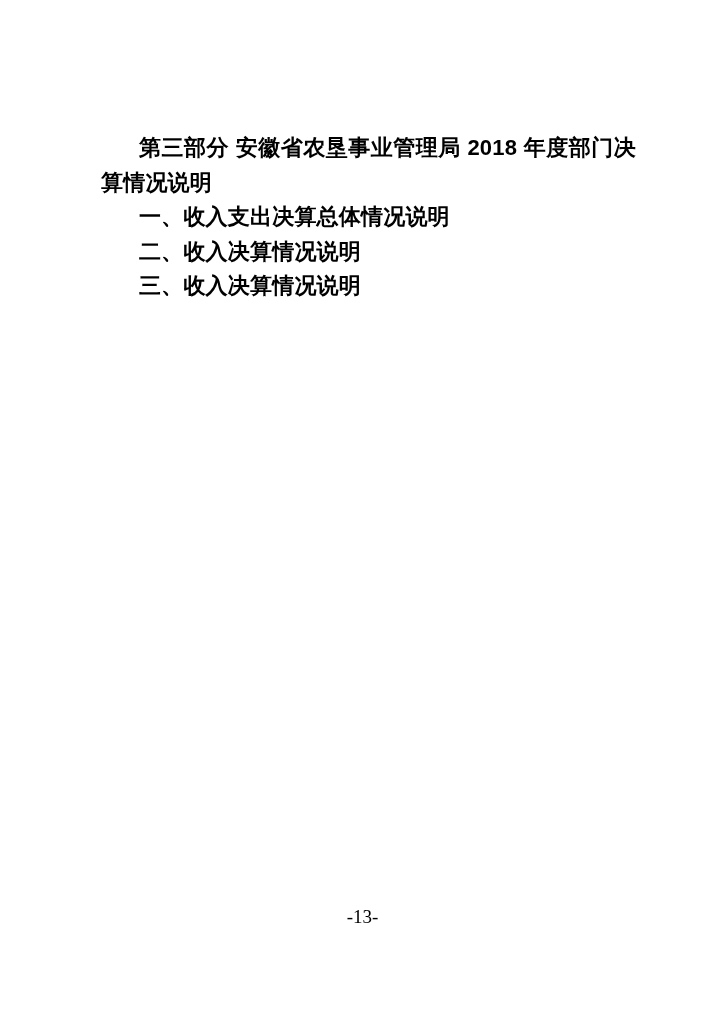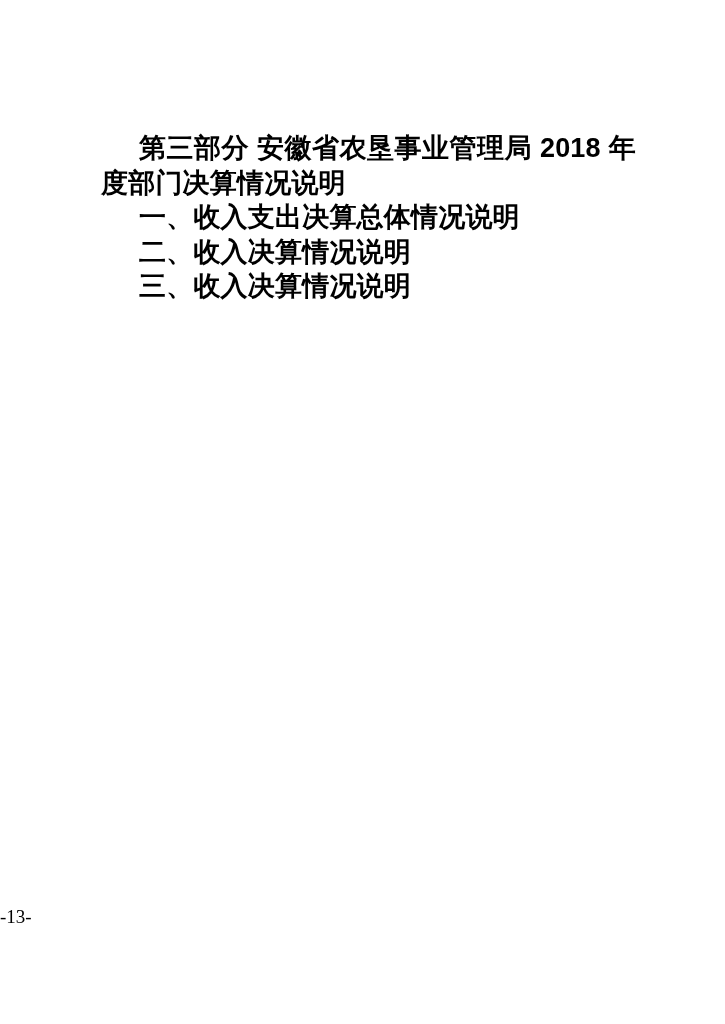--- a/index.html
+++ b/index.html
@@ -17,42 +17,42 @@
   }
   .content {
     position: absolute;
     left: 101px;
     top: 131px;
     width: 535px;
   }
   .content p {
     margin: 0;
     padding: 0;
-    font-size: 27px;
+    font-size: 22px;
     line-height: 34.6px;
     text-align: justify;
     text-indent: 38px;
     letter-spacing: 0.2px;
     word-break: break-word;
   }
   .doc-title,
   .sec-heading {
     font-family: "Liberation Sans", sans-serif;
     font-weight: 700;
   }
   .body-text {
     font-family: "Liberation Serif", serif;
     font-weight: 400;
   }
   .footer {
     position: absolute;
     left: 0;
     top: 905px;
     width: 725px;
-    text-align: left;
+    text-align: center;
     font-family: "Liberation Serif", serif;
     font-size: 19px;
     line-height: 24px;
     color: #000000;
   }
 </style>
 </head>
 <body>
 
 <div class="page">

